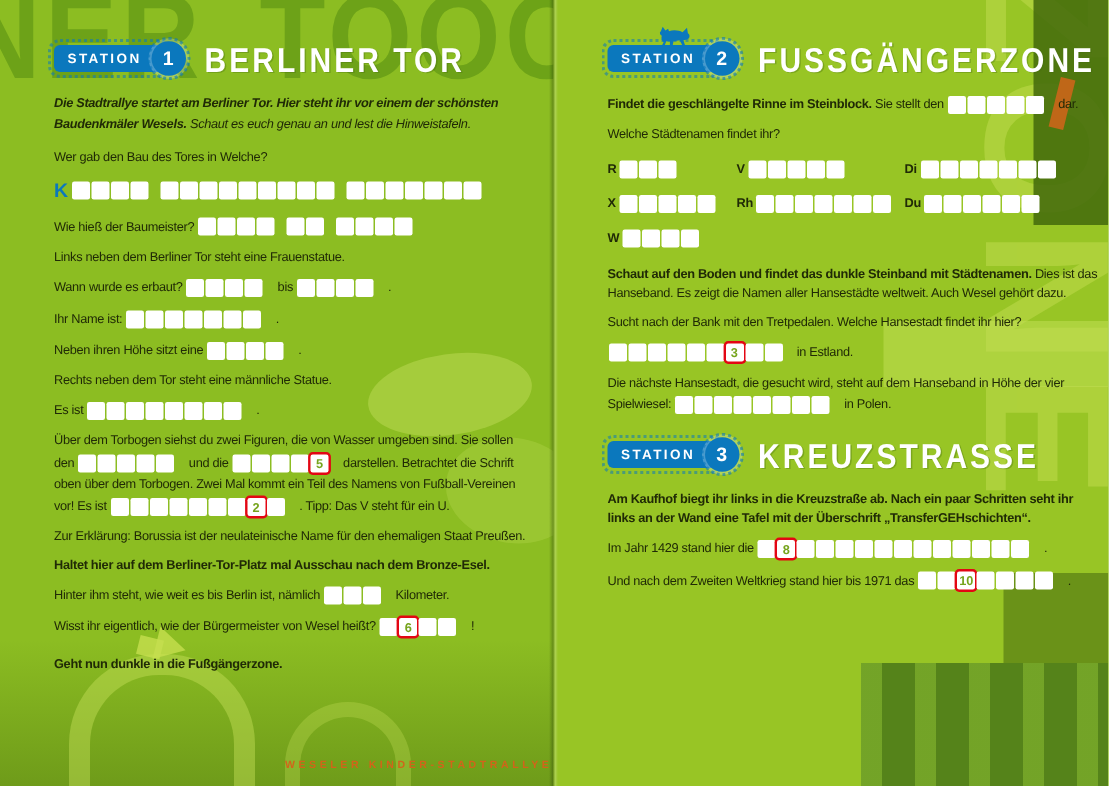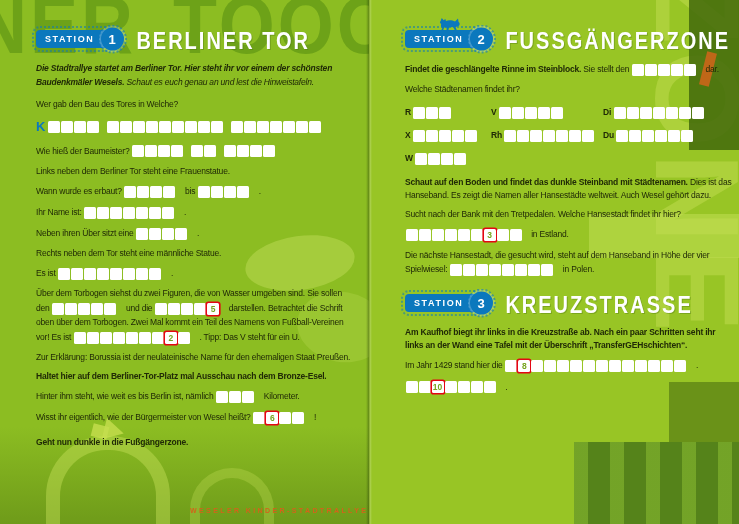--- a/index.html
+++ b/index.html
@@ -104,21 +104,21 @@
       <span class="title">BERLINER TOR</span>
     </div>
     <div class="content">
         <p class="line intro"><span class="b">Die Stadtrallye startet am Berliner Tor. Hier steht ihr vor einem der schönsten Baudenkmäler Wesels.</span><span> Schaut es euch genau an und lest die Hinweistafeln.</span></p>
         <p class="line tight"><span>Wer gab den Bau des Tores in Welche?</span></p>
         <p class="line"><span class="kblue">K</span><span class="grp"><span class="box"></span><span class="box"></span><span class="box"></span><span class="box"></span></span><span class="grp"><span class="box"></span><span class="box"></span><span class="box"></span><span class="box"></span><span class="box"></span><span class="box"></span><span class="box"></span><span class="box"></span><span class="box"></span></span><span class="grp"><span class="box"></span><span class="box"></span><span class="box"></span><span class="box"></span><span class="box"></span><span class="box"></span><span class="box"></span></span></p>
         <p class="line"><span>Wie hieß der Baumeister? </span><span class="grp"><span class="box"></span><span class="box"></span><span class="box"></span><span class="box"></span></span><span class="grp"><span class="box"></span><span class="box"></span></span><span class="grp"><span class="box"></span><span class="box"></span><span class="box"></span><span class="box"></span></span></p>
         <p class="line tight"><span>Links neben dem Berliner Tor steht eine Frauenstatue.</span></p>
         <p class="line"><span>Wann wurde es erbaut? </span><span class="grp"><span class="box"></span><span class="box"></span><span class="box"></span><span class="box"></span></span><span> bis </span><span class="grp"><span class="box"></span><span class="box"></span><span class="box"></span><span class="box"></span></span><span> .</span></p>
         <p class="line"><span>Ihr Name ist: </span><span class="grp"><span class="box"></span><span class="box"></span><span class="box"></span><span class="box"></span><span class="box"></span><span class="box"></span><span class="box"></span></span><span> .</span></p>
-        <p class="line"><span>Neben ihren Über sitzt eine </span><span class="grp"><span class="box"></span><span class="box"></span><span class="box"></span><span class="box"></span></span><span> .</span></p>
+        <p class="line"><span>Neben ihren Höhe sitzt eine </span><span class="grp"><span class="box"></span><span class="box"></span><span class="box"></span><span class="box"></span></span><span> .</span></p>
         <p class="line tight"><span>Rechts neben dem Tor steht eine männliche Statue.</span></p>
         <p class="line"><span>Es ist </span><span class="grp"><span class="box"></span><span class="box"></span><span class="box"></span><span class="box"></span><span class="box"></span><span class="box"></span><span class="box"></span><span class="box"></span></span><span> .</span></p>
         <p class="line"><span>Über dem Torbogen siehst du zwei Figuren, die von Wasser umgeben sind. Sie sollen den </span><span class="grp"><span class="box"></span><span class="box"></span><span class="box"></span><span class="box"></span><span class="box"></span></span><span> und die </span><span class="grp"><span class="box"></span><span class="box"></span><span class="box"></span><span class="box"></span><span class="box red"><span class="num">5</span></span></span><span> darstellen. Betrachtet die Schrift oben über dem Torbogen. Zwei Mal kommt ein Teil des Namens von Fußball-Vereinen vor! Es ist </span><span class="grp"><span class="box"></span><span class="box"></span><span class="box"></span><span class="box"></span><span class="box"></span><span class="box"></span><span class="box"></span><span class="box red"><span class="num">2</span></span><span class="box"></span></span><span> . Tipp: Das V steht für ein U.</span></p>
         <p class="line"><span>Zur Erklärung: Borussia ist der neulateinische Name für den ehemaligen Staat Preußen.</span></p>
         <p class="line tight"><span class="b">Haltet hier auf dem Berliner-Tor-Platz mal Ausschau nach dem Bronze-Esel.</span></p>
         <p class="line"><span>Hinter ihm steht, wie weit es bis Berlin ist, nämlich </span><span class="grp"><span class="box"></span><span class="box"></span><span class="box"></span></span><span> Kilometer.</span></p>
         <p class="line"><span>Wisst ihr eigentlich, wie der Bürgermeister von Wesel heißt? </span><span class="grp"><span class="box"></span><span class="box red"><span class="num">6</span></span><span class="box"></span><span class="box"></span></span><span> !</span></p>
         <p class="line goline"><span class="b">Geht nun dunkle in die Fußgängerzone.</span></p>
       </div>
 
@@ -172,18 +172,18 @@
     <div class="station-head" style="margin-top:16px;">
       <span class="badge">
         <span>STATION</span>
         <span class="badge-num">3</span>
       </span>
       <span class="title">KREUZSTRASSE</span>
     </div>
     <div class="content">
         <p class="line"><span class="b">Am Kaufhof biegt ihr links in die Kreuzstraße ab. Nach ein paar Schritten seht ihr links an der Wand eine Tafel mit der Überschrift „TransferGEHschichten“.</span></p>
         <p class="line"><span>Im Jahr 1429 stand hier die </span><span class="grp"><span class="box"></span><span class="box red"><span class="num">8</span></span><span class="box"></span><span class="box"></span><span class="box"></span><span class="box"></span><span class="box"></span><span class="box"></span><span class="box"></span><span class="box"></span><span class="box"></span><span class="box"></span><span class="box"></span><span class="box"></span></span><span> .</span></p>
-        <p class="line"><span class="grp"><span class="box"></span><span class="box"></span><span class="box red"><span class="num">10</span></span><span class="box"></span><span class="box"></span><span class="box"></span><span class="box"></span></span><span> .</span></p>
+        <p class="line"><span>Und nach dem Zweiten Weltkrieg stand hier bis 1971 das </span><span class="grp"><span class="box"></span><span class="box"></span><span class="box red"><span class="num">10</span></span><span class="box"></span><span class="box"></span><span class="box"></span><span class="box"></span></span><span> .</span></p>
       </div>
   </div>
 
   <div class="fold"></div>
 </div>
 
 </body></html>

